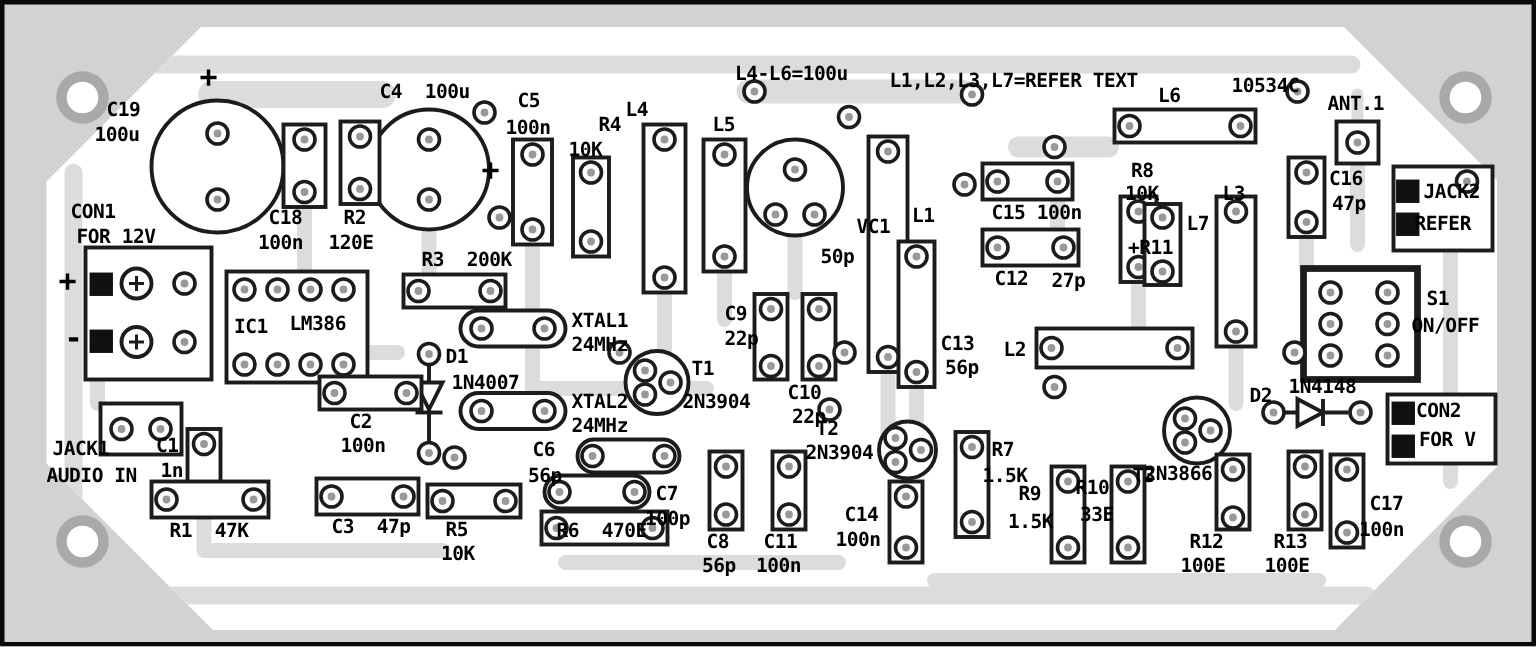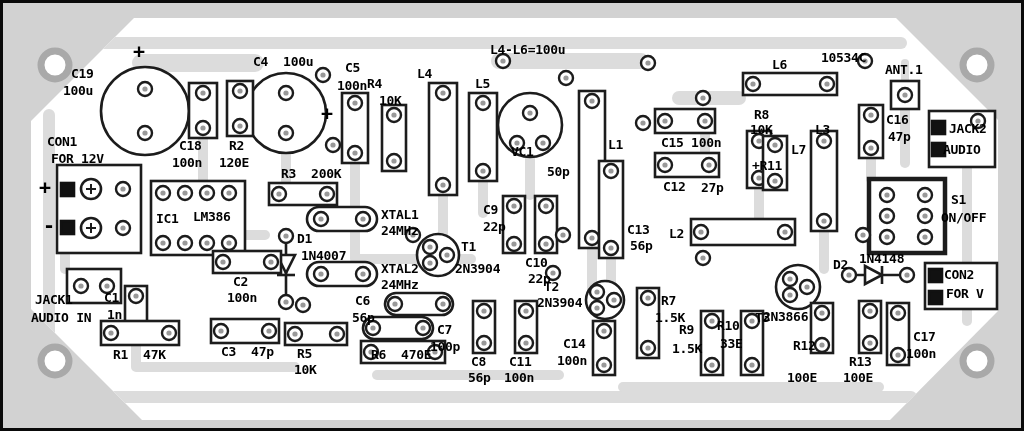--- a/index.html
+++ b/index.html
@@ -388,53 +388,54 @@
   <span class="lb" style="left:68px;top:64px">C19</span>
   <span class="lb" style="left:60px;top:81px">100u</span>
   <span class="lb" style="left:250px;top:52px">C4  100u</span>
   <span class="lb big" style="left:318px;top:100px">+</span>
   <span class="lb" style="left:176px;top:136px">C18</span>
   <span class="lb" style="left:169px;top:153px">100n</span>
   <span class="lb" style="left:226px;top:136px">R2</span>
   <span class="lb" style="left:216px;top:153px">120E</span>
   <span class="lb" style="left:342px;top:58px">C5</span>
   <span class="lb" style="left:334px;top:76px">100n</span>
-  <span class="lb" style="left:364px;top:74px">R4</span>
+  <span class="lb" style="left:396px;top:74px">R4</span>
   <span class="lb" style="left:376px;top:91px">10K</span>
   <span class="lb" style="left:414px;top:64px">L4</span>
   <span class="lb" style="left:472px;top:74px">L5</span>
   <span class="lb" style="left:487px;top:40px">L4-L6=100u</span>
+  <span class="lb" style="left:590px;top:45px">L1,L2,L3,L7=REFER TEXT</span>
   <span class="lb" style="left:769px;top:55px">L6</span>
   <span class="lb" style="left:818px;top:48px">10534C</span>
   <span class="lb" style="left:882px;top:60px">ANT.1</span>
   <span class="lb" style="left:44px;top:132px">CON1</span>
   <span class="lb" style="left:48px;top:149px">FOR 12V</span>
   <span class="lb big" style="left:36px;top:174px">+</span>
   <span class="lb big" style="left:40px;top:212px">-</span>
   <span class="lb" style="left:153px;top:209px">IC1</span>
   <span class="lb" style="left:190px;top:207px">LM386</span>
   <span class="lb" style="left:278px;top:164px">R3  200K</span>
   <span class="lb" style="left:378px;top:205px">XTAL1</span>
   <span class="lb" style="left:378px;top:221px">24MHz</span>
   <span class="lb" style="left:294px;top:229px">D1</span>
   <span class="lb" style="left:298px;top:246px">1N4007</span>
   <span class="lb" style="left:378px;top:259px">XTAL2</span>
   <span class="lb" style="left:378px;top:275px">24MHz</span>
   <span class="lb" style="left:458px;top:237px">T1</span>
   <span class="lb" style="left:452px;top:259px">2N3904</span>
-  <span class="lb" style="left:508px;top:142px">VC1</span>
+  <span class="lb" style="left:568px;top:142px">VC1</span>
   <span class="lb" style="left:544px;top:162px">50p</span>
   <span class="lb" style="left:605px;top:135px">L1</span>
   <span class="lb" style="left:658px;top:133px">C15 100n</span>
   <span class="lb" style="left:751px;top:105px">R8</span>
   <span class="lb" style="left:747px;top:120px">10K</span>
   <span class="lb" style="left:883px;top:110px">C16</span>
   <span class="lb" style="left:885px;top:127px">47p</span>
   <span class="lb" style="left:946px;top:119px">JACK2</span>
-  <span class="lb" style="left:940px;top:140px">AUDIO</span>
+  <span class="lb" style="left:940px;top:140px">REFER</span>
   <span class="lb" style="left:660px;top:177px">C12</span>
   <span class="lb" style="left:698px;top:178px">27p</span>
   <span class="lb" style="left:788px;top:140px">L7</span>
   <span class="lb" style="left:749px;top:156px">+R11</span>
   <span class="lb" style="left:812px;top:120px">L3</span>
   <span class="lb" style="left:948px;top:190px">S1</span>
   <span class="lb" style="left:938px;top:208px">ON/OFF</span>
   <span class="lb" style="left:624px;top:220px">C13</span>
   <span class="lb" style="left:627px;top:236px">56p</span>
   <span class="lb" style="left:666px;top:224px">L2</span>
@@ -470,21 +471,21 @@
   <span class="lb" style="left:676px;top:320px">R9</span>
   <span class="lb" style="left:669px;top:339px">1.5K</span>
   <span class="lb" style="left:714px;top:316px">R10</span>
   <span class="lb" style="left:717px;top:334px">33E</span>
   <span class="lb" style="left:752px;top:308px">T3</span>
   <span class="lb" style="left:760px;top:307px">2N3866</span>
   <span class="lb" style="left:830px;top:255px">D2</span>
   <span class="lb" style="left:856px;top:249px">1N4148</span>
   <span class="lb" style="left:941px;top:265px">CON2</span>
   <span class="lb" style="left:943px;top:284px">FOR V</span>
-  <span class="lb" style="left:790px;top:336px">R12</span>
+  <span class="lb" style="left:790px;top:352px">R12</span>
   <span class="lb" style="left:784px;top:368px">100E</span>
   <span class="lb" style="left:846px;top:352px">R13</span>
   <span class="lb" style="left:840px;top:368px">100E</span>
   <span class="lb" style="left:910px;top:327px">C17</span>
   <span class="lb" style="left:903px;top:344px">100n</span>
 </div>
 
 </div>
 
 </body></html>

